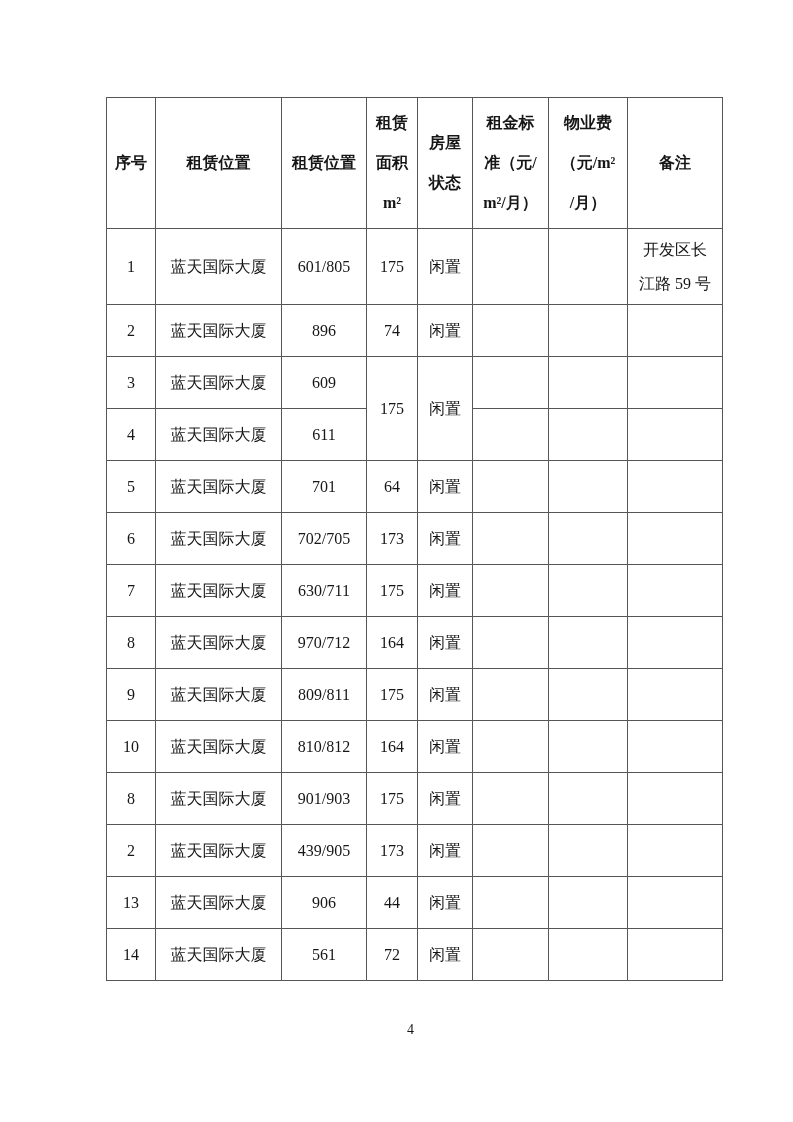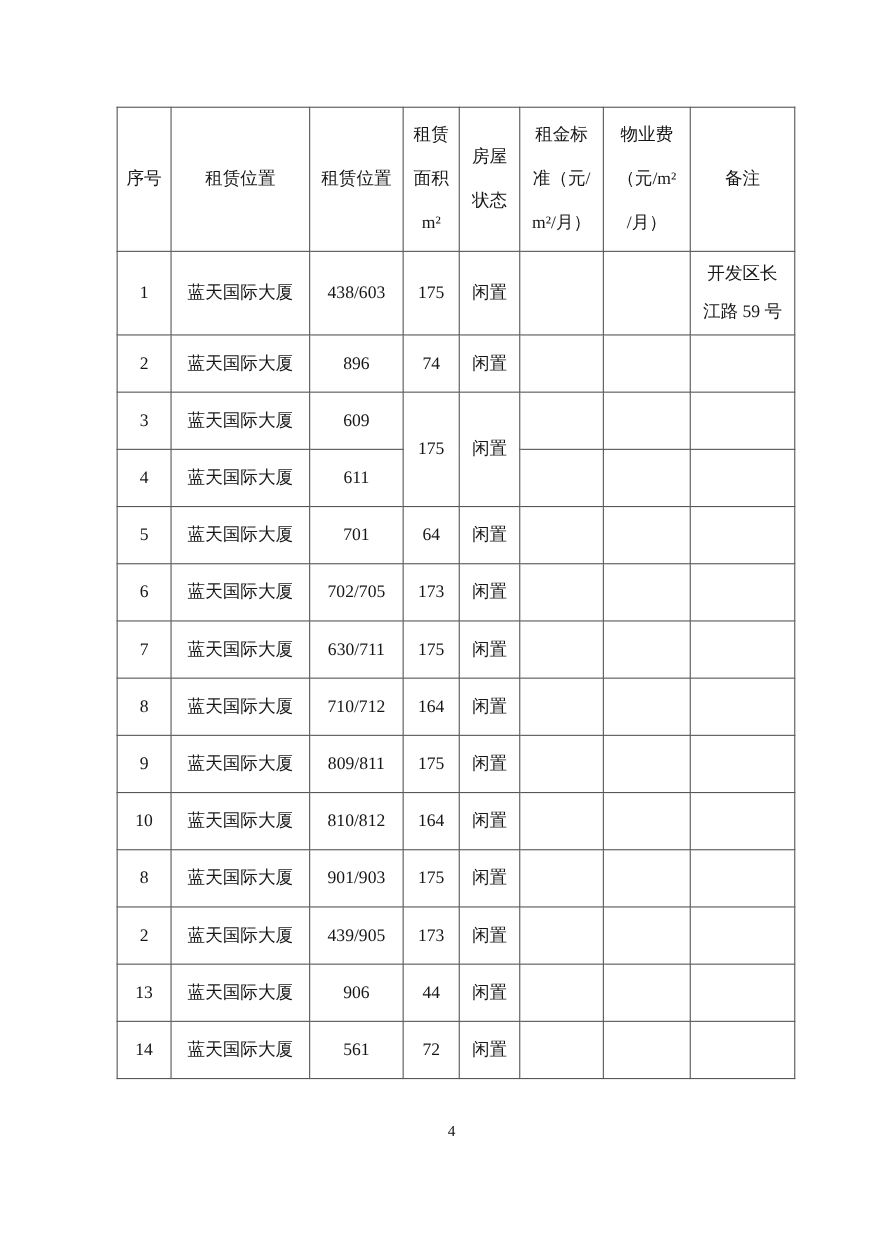--- a/index.html
+++ b/index.html
@@ -31,21 +31,21 @@
     border: 1px solid #565656;
     text-align: center;
     vertical-align: middle;
     font-weight: normal;
     font-size: 16px;
     padding: 0 2px;
     white-space: pre-line;
     overflow: hidden;
   }
   table.rental thead tr { height: 131px; }
-  table.rental th { line-height: 40px; }
+  table.rental th { line-height: 40px; font-weight: bold; }
   table.rental tbody tr { height: 52px; }
   table.rental tbody tr:first-child { height: 76px; }
   table.rental td { line-height: 34px; }
   col.c-no       { width: 49px; }
   col.c-address  { width: 126px; }
   col.c-location { width: 85px; }
   col.c-area     { width: 51px; }
   col.c-status   { width: 55px; }
   col.c-rent     { width: 76px; }
   col.c-fee      { width: 79px; }
@@ -92,21 +92,21 @@
         <th>物业费
 （元/m²
 /月）</th>
         <th>备注</th>
       </tr>
     </thead>
     <tbody>
         <tr>
           <td>1</td>
           <td>蓝天国际大厦</td>
-          <td>438/603</td>
+          <td>601/805</td>
           <td>175</td>
           <td>闲置</td>
           <td></td>
           <td></td>
           <td>开发区长
 江路 59 号</td>
         </tr>
         <tr>
           <td>2</td>
           <td>蓝天国际大厦</td>
@@ -161,21 +161,21 @@
           <td>630/711</td>
           <td>175</td>
           <td>闲置</td>
           <td></td>
           <td></td>
           <td></td>
         </tr>
         <tr>
           <td>8</td>
           <td>蓝天国际大厦</td>
-          <td>710/712</td>
+          <td>970/712</td>
           <td>164</td>
           <td>闲置</td>
           <td></td>
           <td></td>
           <td></td>
         </tr>
         <tr>
           <td>9</td>
           <td>蓝天国际大厦</td>
           <td>809/811</td>

